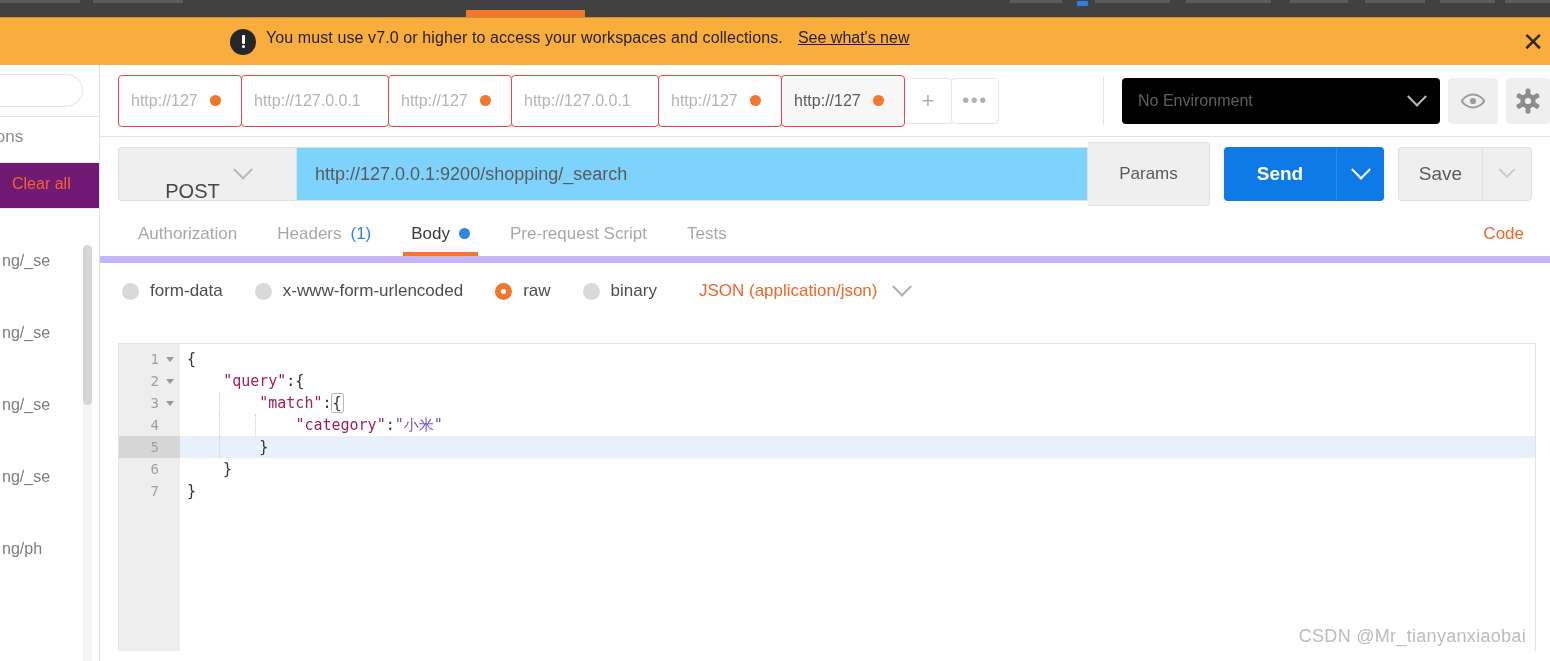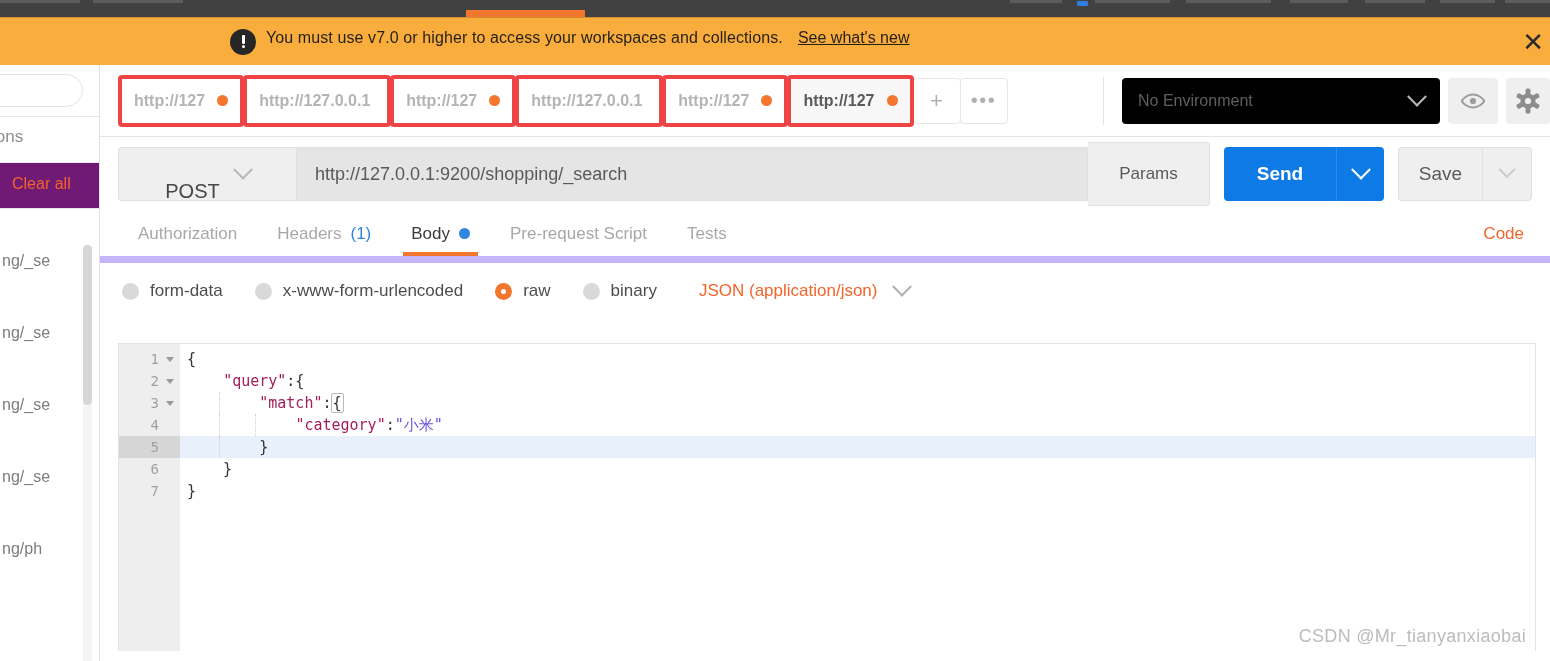--- a/index.html
+++ b/index.html
@@ -116,27 +116,27 @@
   .tabstrip {
     position: relative; height: 72px;
     border-bottom: 1px solid #e4e4e4;
     display: flex; align-items: center;
     padding-left: 18px;
     background: #fff;
   }
   .reqtab {
     position: relative;
     height: 52px; min-width: 124px;
-    border: 4px solid #ef4444; border-radius: 4px;
+    border: 1px solid #ef4444; border-radius: 4px;
     background: #fff;
     display: flex; align-items: center; justify-content: flex-start;
     padding: 0 12px;
     margin-right: -1px;
     font-size: 16px; color: #b4b4b4;
-    cursor: pointer; white-space: nowrap; overflow: hidden; font-weight: bold;
+    cursor: pointer; white-space: nowrap; overflow: hidden;
   }
   .reqtab.wide { min-width: 148px; }
   .reqtab.active { background: #f7f7f7; color: #5a5a5a; }
   .reqtab .dot {
     width: 11px; height: 11px; border-radius: 50%;
     background: #f2762e; margin-left: 12px; flex: none;
   }
   .tabadd, .tabmore {
     height: 46px; width: 48px;
     border: 1px solid #e6e6e6; border-radius: 4px; background: #fff;
@@ -179,21 +179,21 @@
   .method {
     width: 178px; height: 54px;
     background: #efefef; border: 1px solid #e0e0e0; border-right: none;
     border-radius: 4px 0 0 4px;
     display: flex; align-items: center; justify-content: center; gap: 16px;
     cursor: pointer;
   }
   .method .mlabel { font-size: 20px; color: #474747; margin-top: 35px; }
   .urlinput {
     flex: 1; height: 54px;
-    background: #e5e5e5; border: 1px solid #e0e0e0;
+    background: #7dd3fc; border: 1px solid #e0e0e0;
     display: flex; align-items: center; padding-left: 18px;
     font-size: 18px; color: #5a5a5a; cursor: text;
   }
   .params-btn {
     width: 122px; height: 64px;
     background: #efefef; border: 1px solid #e0e0e0; border-left: none;
     border-radius: 0 4px 4px 0;
     display: flex; align-items: center; justify-content: center;
     font-size: 17px; color: #5a5a5a; cursor: pointer;
   }

